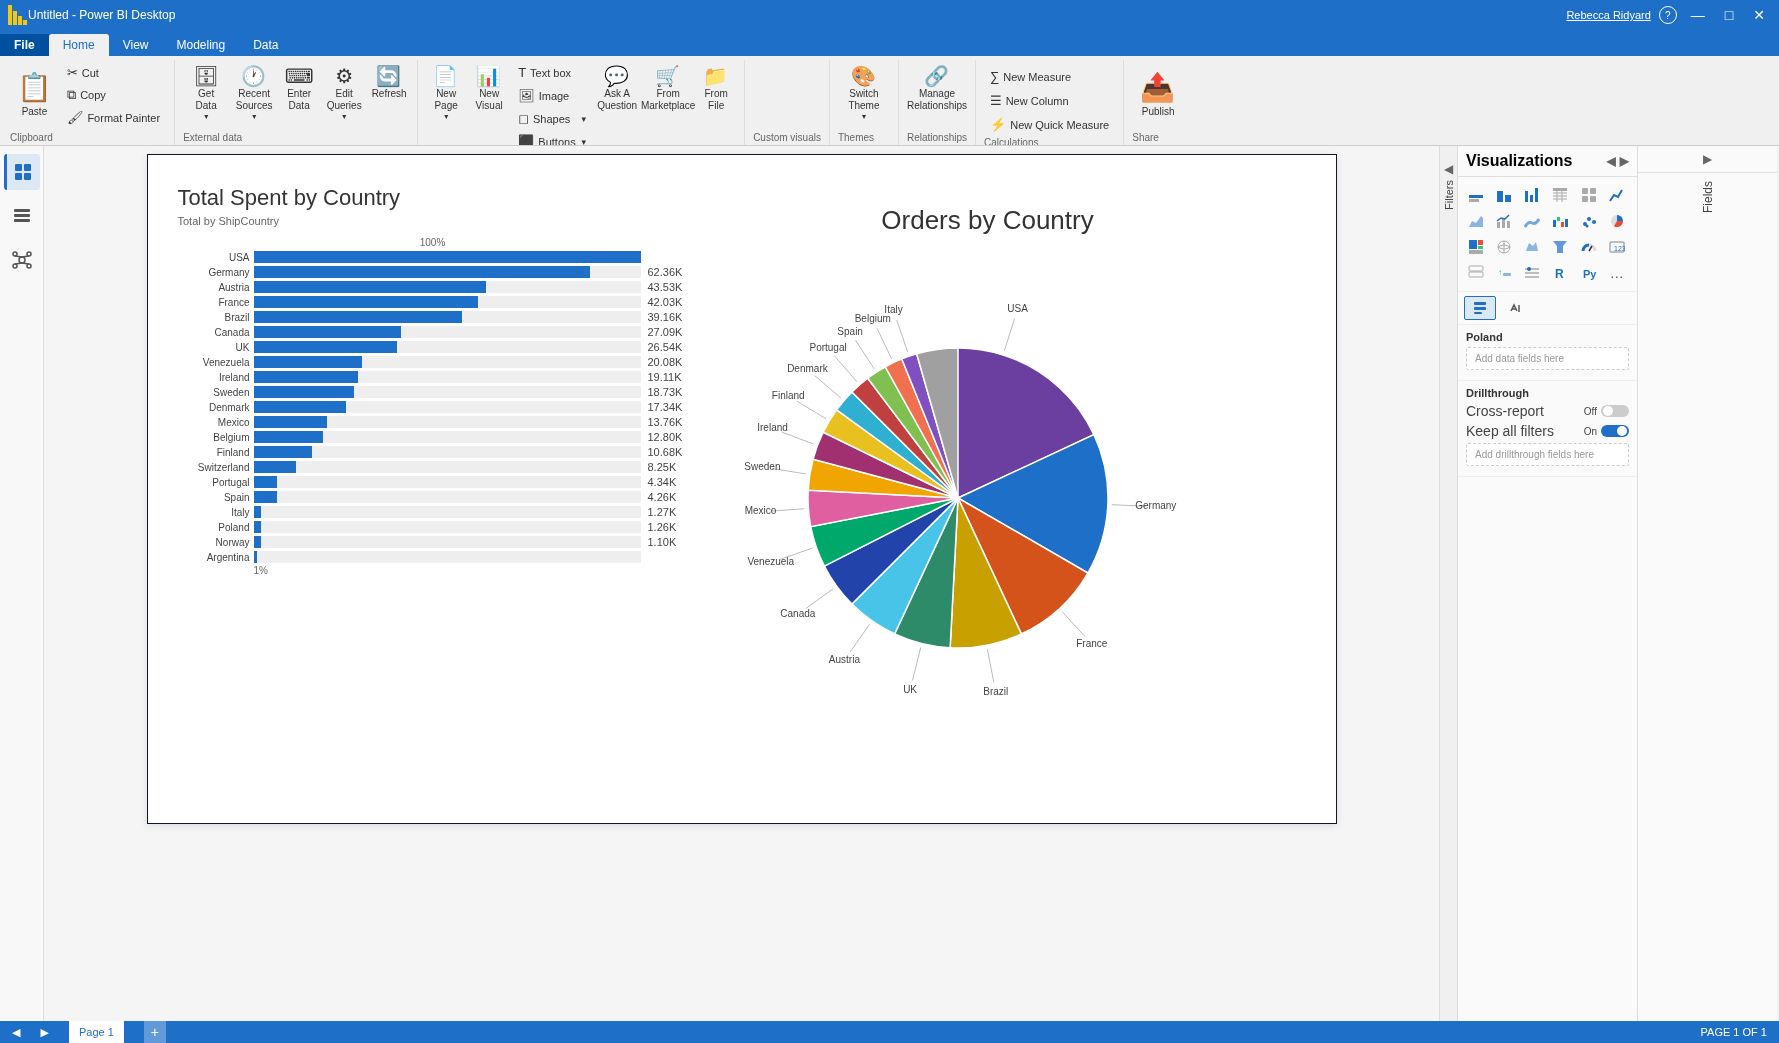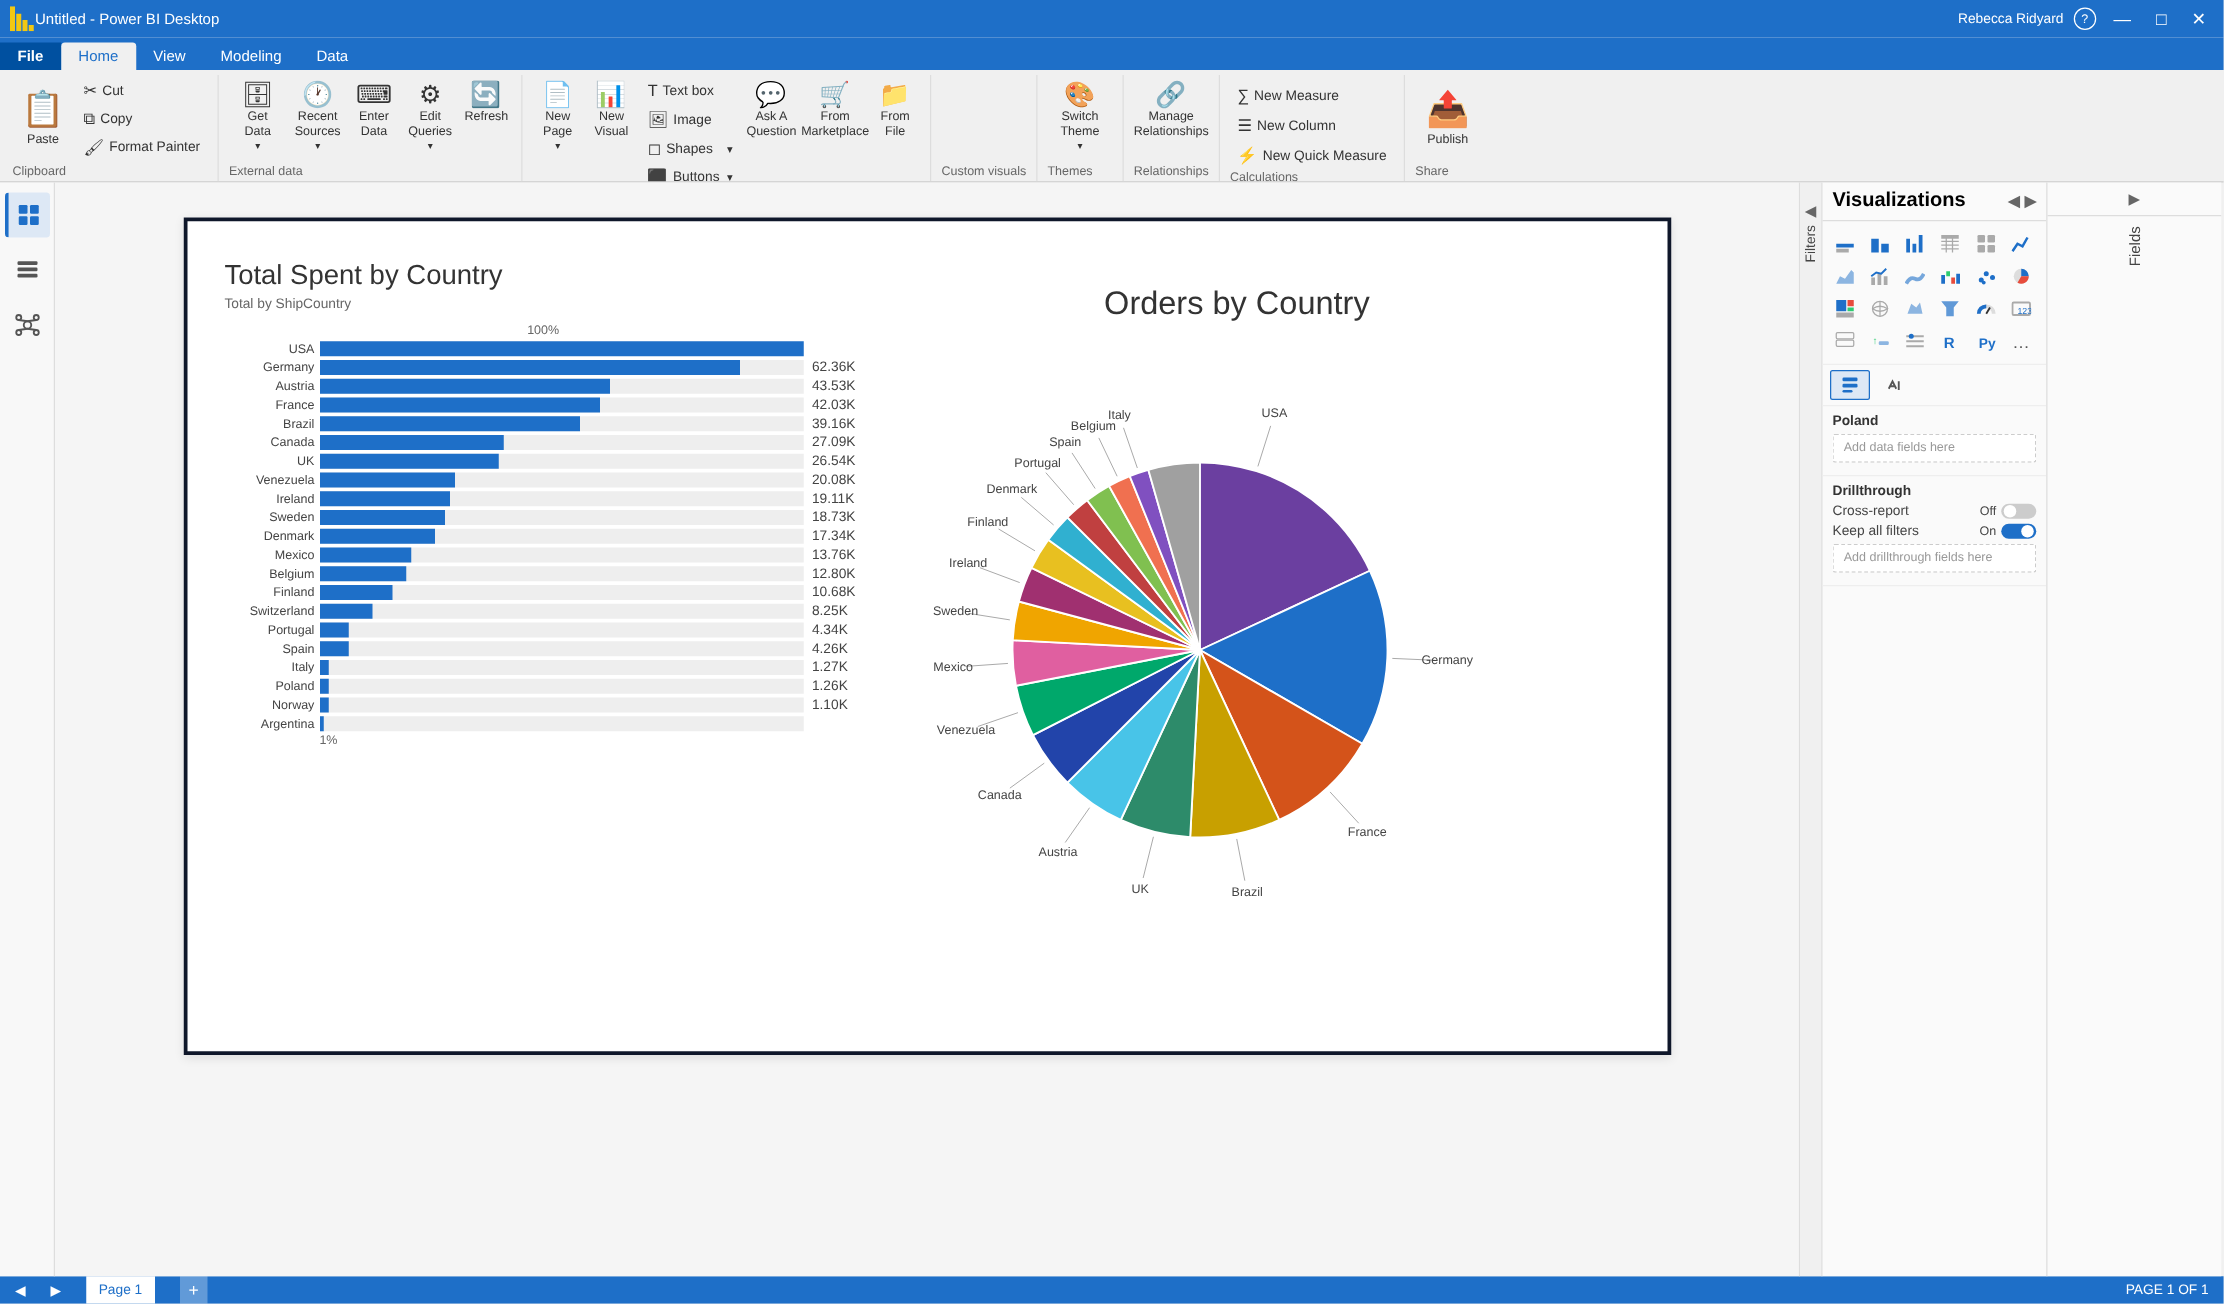--- a/index.html
+++ b/index.html
@@ -167,23 +167,23 @@
     #canvas-area {
       flex: 1;
       background: #f5f5f5;
       overflow: hidden;
       position: relative;
     }
     #report-canvas {
       background: white;
       width: 1190px;
       height: 670px;
-      margin: 28px auto;
+      margin: 8px auto;
       position: relative;
-      border: 3px solid #0f172a;
+      border: 1px solid #0f172a;
       box-shadow: 0 2px 8px rgba(0,0,0,0.1);
     }
 
     
     #right-panel {
       display: flex;
       width: 340px;
     }
     #filters-panel {
       width: 18px;
@@ -255,21 +255,21 @@
       color: #999;
       border-radius: 2px;
       margin-bottom: 4px;
     }
     .viz-toggle-row {
       display: flex;
       align-items: center;
       justify-content: space-between;
       margin-bottom: 4px;
     }
-    .viz-toggle-label { font-size: 11px; color: #444; }
+    .viz-toggle-label { font-size: 14px; color: #444; }
     .toggle-switch {
       display: flex;
       align-items: center;
       gap: 4px;
       font-size: 10px;
     }
     .toggle-track {
       width: 28px;
       height: 12px;
       border-radius: 6px;
@@ -405,21 +405,21 @@
 
 <div id="title-bar">
   <svg width="20" height="20" viewBox="0 0 20 20">
     <rect width="4" height="20" x="0" y="0" fill="#F2C811"></rect>
     <rect width="4" height="14" x="5" y="6" fill="#F2C811"></rect>
     <rect width="4" height="9" x="10" y="11" fill="#F2C811"></rect>
     <rect width="4" height="5" x="15" y="15" fill="#F2C811"></rect>
   </svg>
   <span style="font-size:12px;color:white;">Untitled - Power BI Desktop</span>
   <div style="margin-left:auto;display:flex;align-items:center;gap:8px;">
-    <span style="font-size:11px;color:white;">Rebecca Ridyard</span>
+    <span style="font-size:11px;color:white;text-decoration:underline;">Rebecca Ridyard</span>
     <span style="width:18px;height:18px;border:1px solid white;border-radius:50%;display:flex;align-items:center;justify-content:center;font-size:10px;color:white;cursor:pointer;">?</span>
     <span style="cursor:pointer;color:white;font-size:14px;padding:0 6px;">—</span>
     <span style="cursor:pointer;color:white;font-size:14px;padding:0 6px;">□</span>
     <span style="cursor:pointer;color:white;font-size:14px;padding:0 6px;">✕</span>
   </div>
 </div>
 
 <div id="ribbon-tabs">
   <button class="ribbon-tab file-tab">File</button>
   <button class="ribbon-tab active">Home</button>

